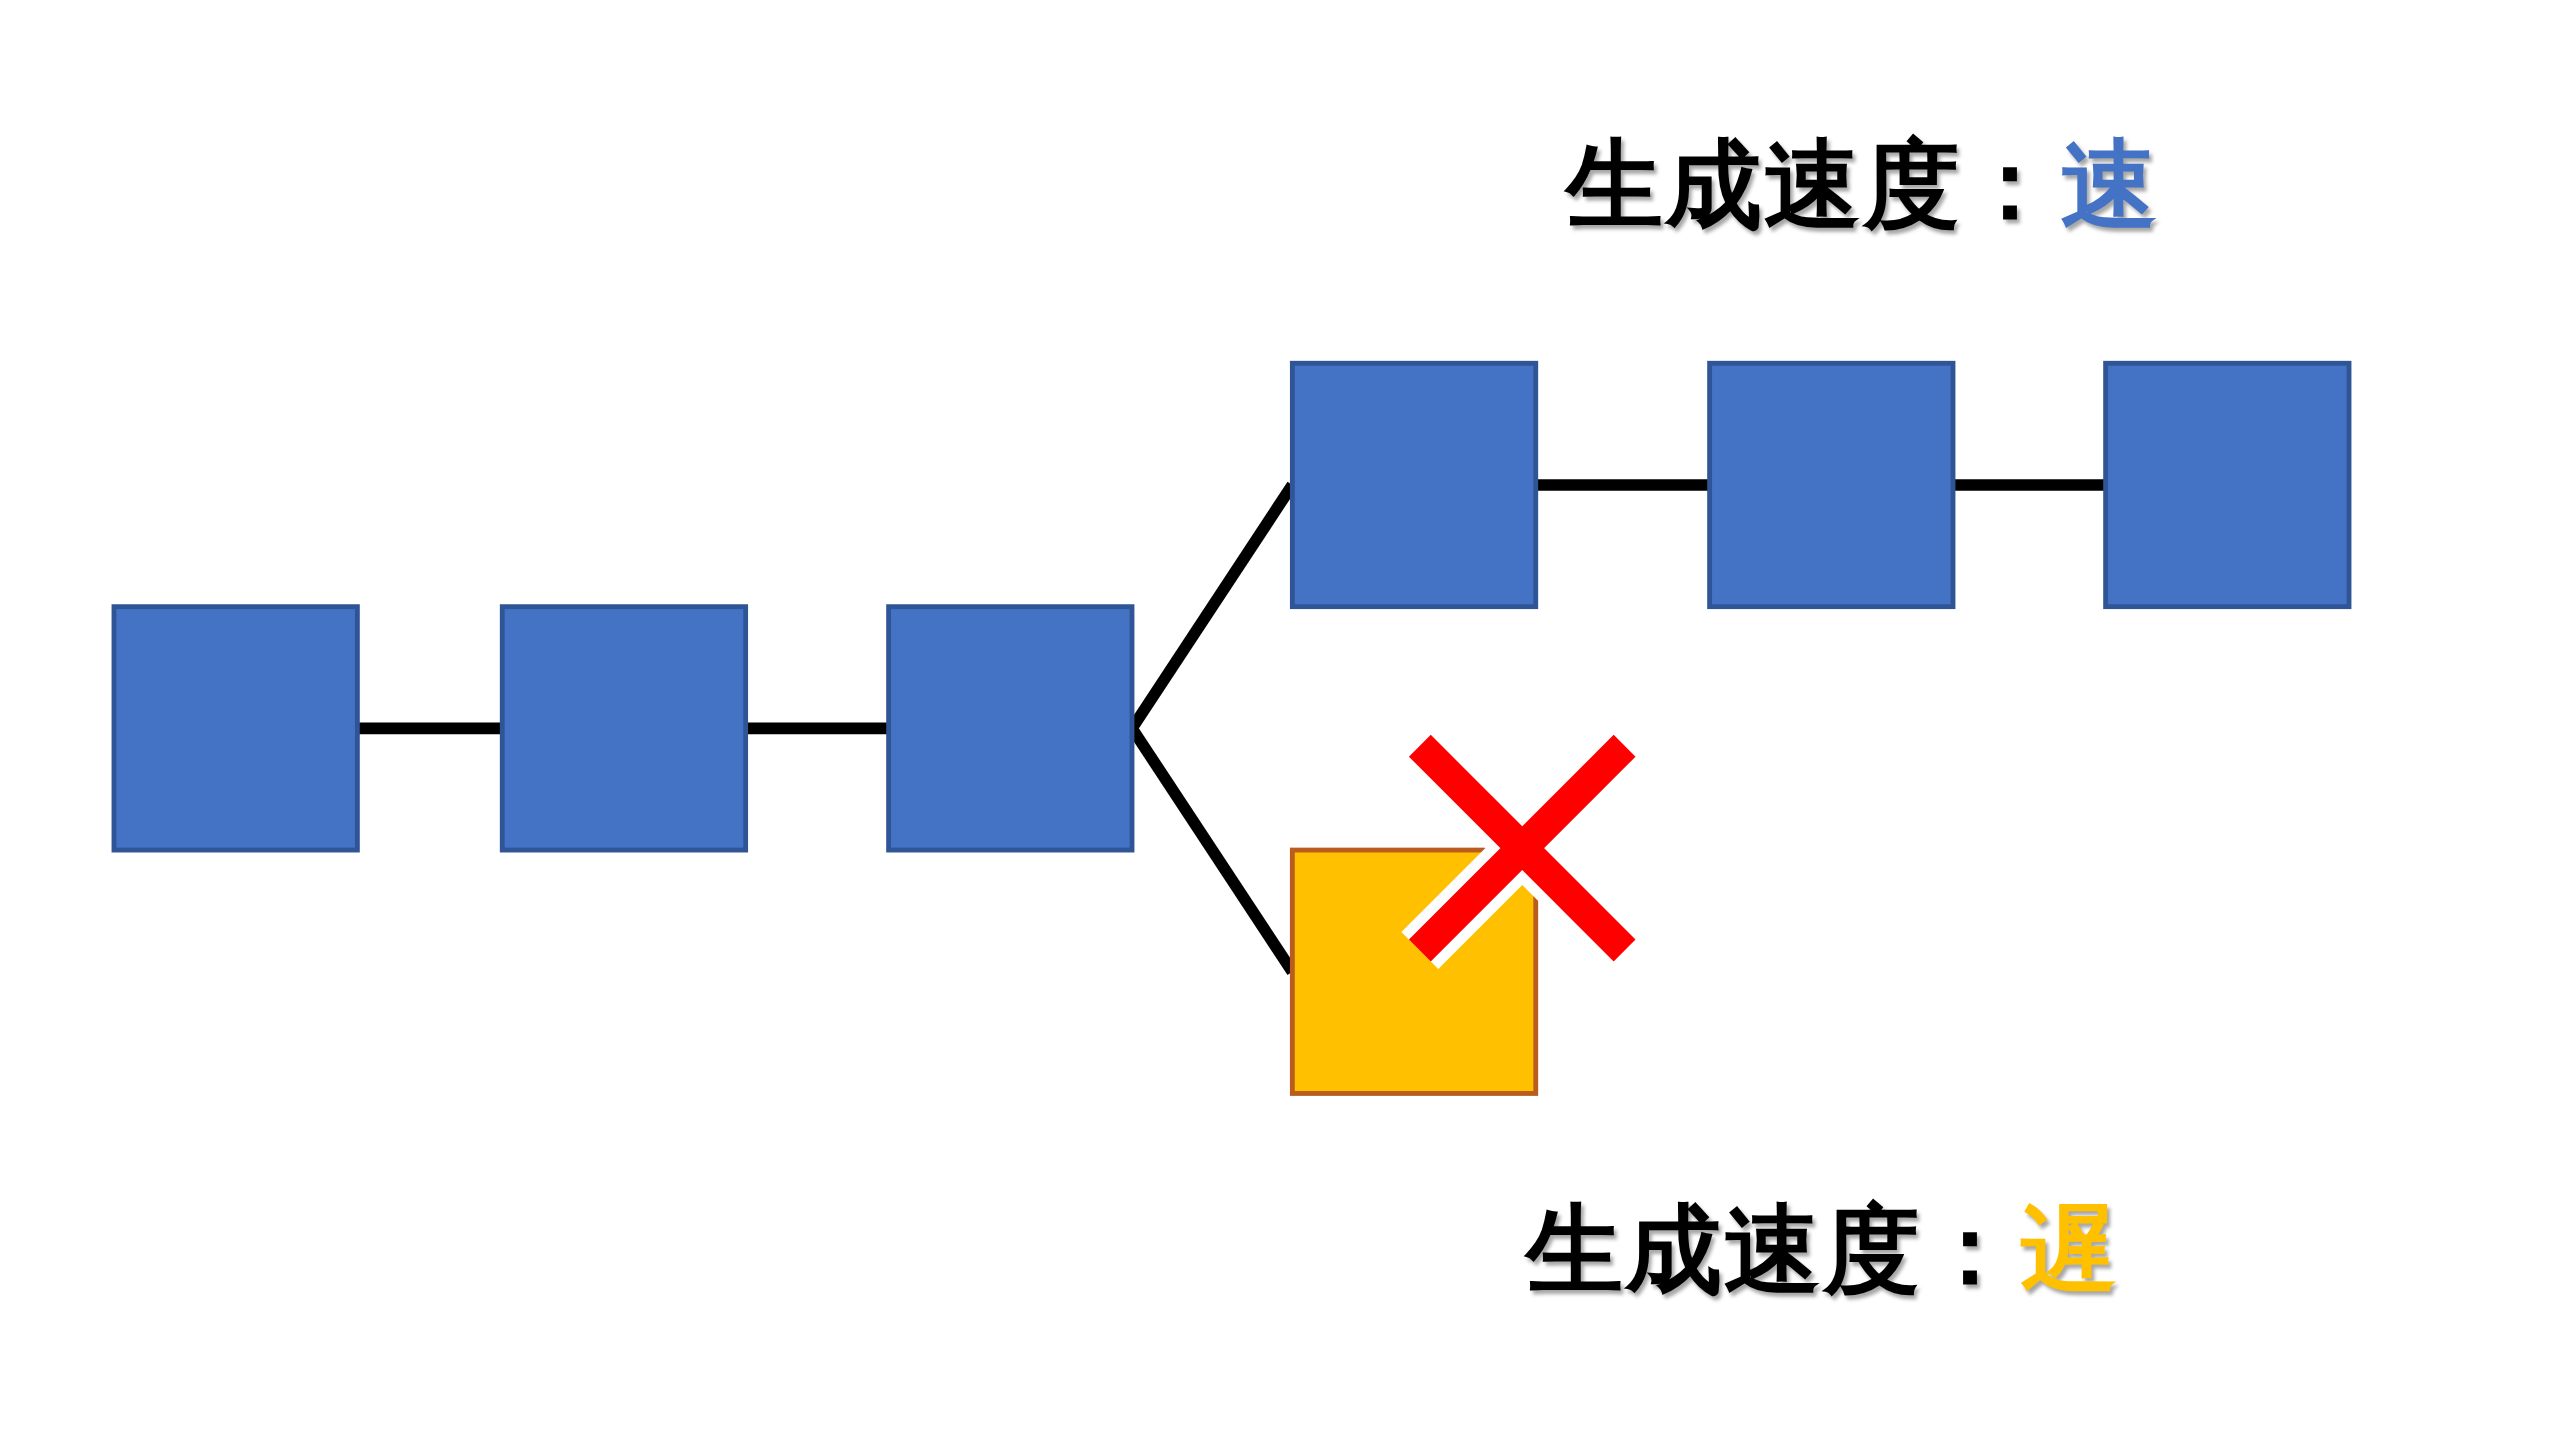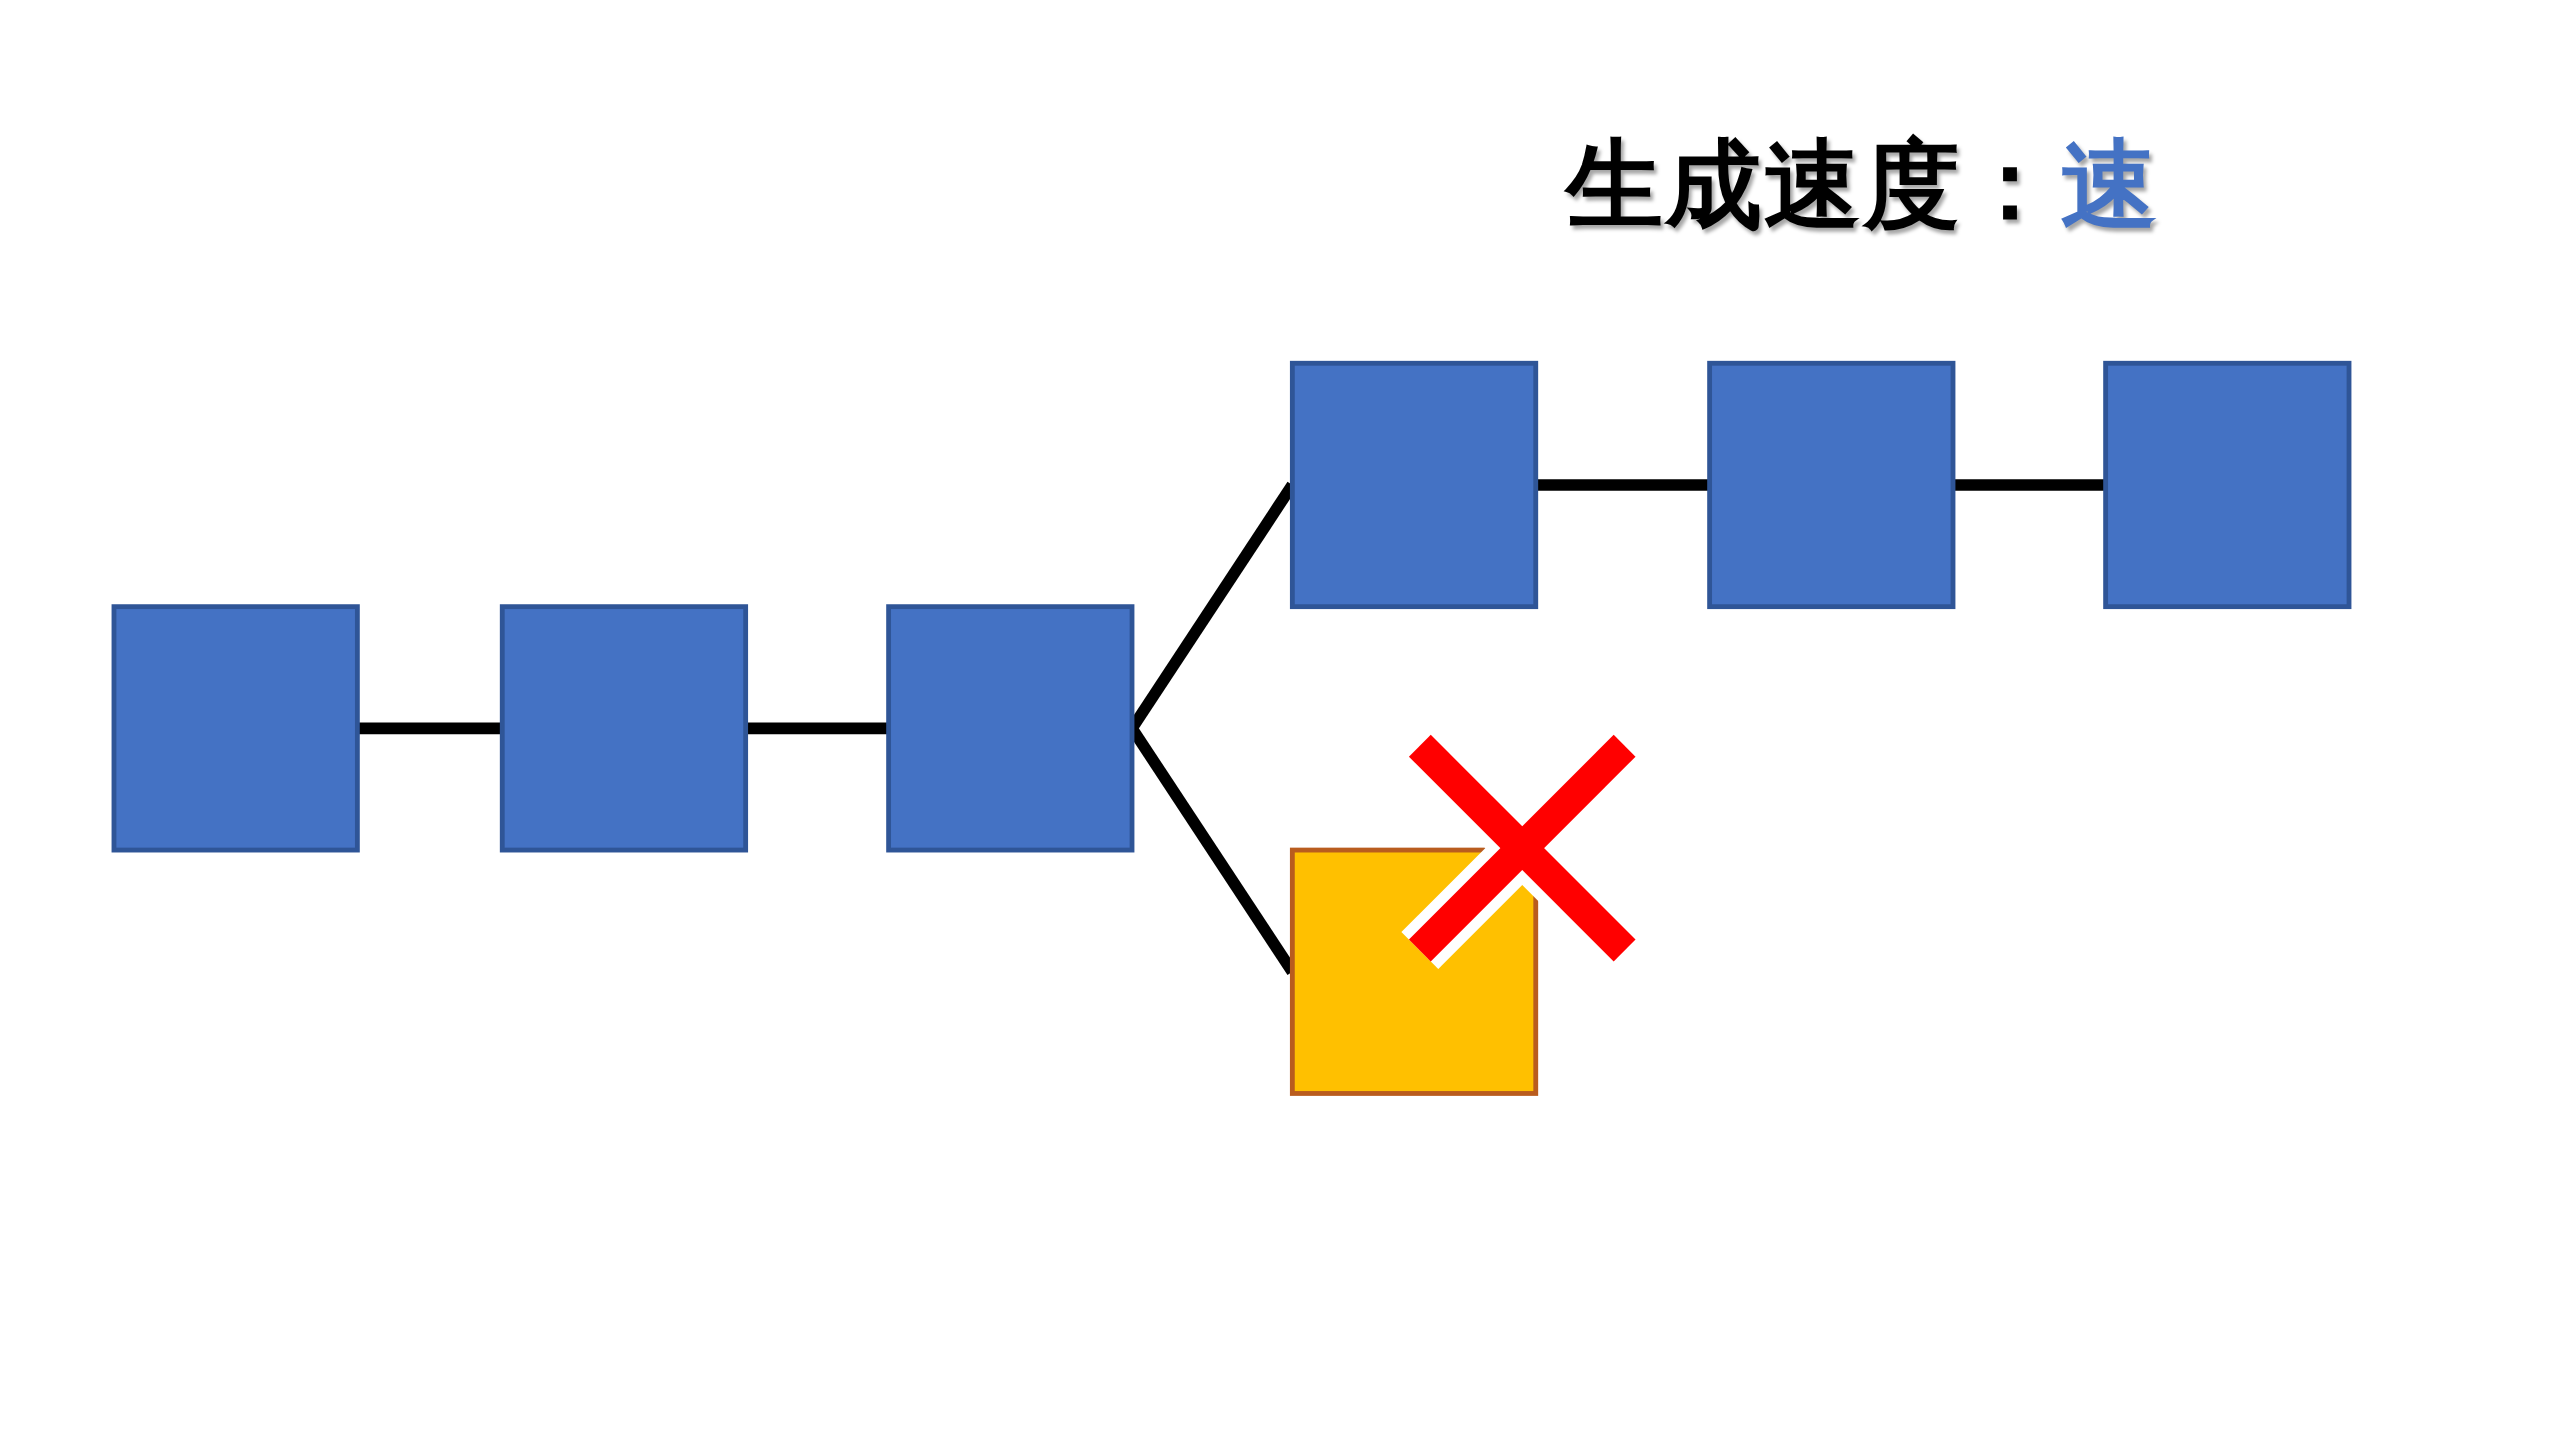--- a/index.html
+++ b/index.html
@@ -54,14 +54,17 @@
       <line x1="1470" y1="772" x2="1682" y2="984" stroke="#FFFFFF" stroke-width="54"></line>
       <line x1="1682" y1="772" x2="1470" y2="984" stroke="#FFFFFF" stroke-width="54"></line>
       <line x1="1470" y1="772" x2="1682" y2="984" stroke="#FF0000" stroke-width="32"></line>
       <line x1="1682" y1="772" x2="1470" y2="984" stroke="#FF0000" stroke-width="32"></line>
     </svg>
 
   <div class="label" id="label-fast">
     <span>生成速度：</span><span style="color: rgb(68, 114, 196);">速</span>
   </div>
 
+  <div class="label" id="label-slow">
+    <span>生成速度：</span><span style="color: rgb(255, 192, 0);">遅</span>
+  </div>
 </div>
 
 
 </body></html>

